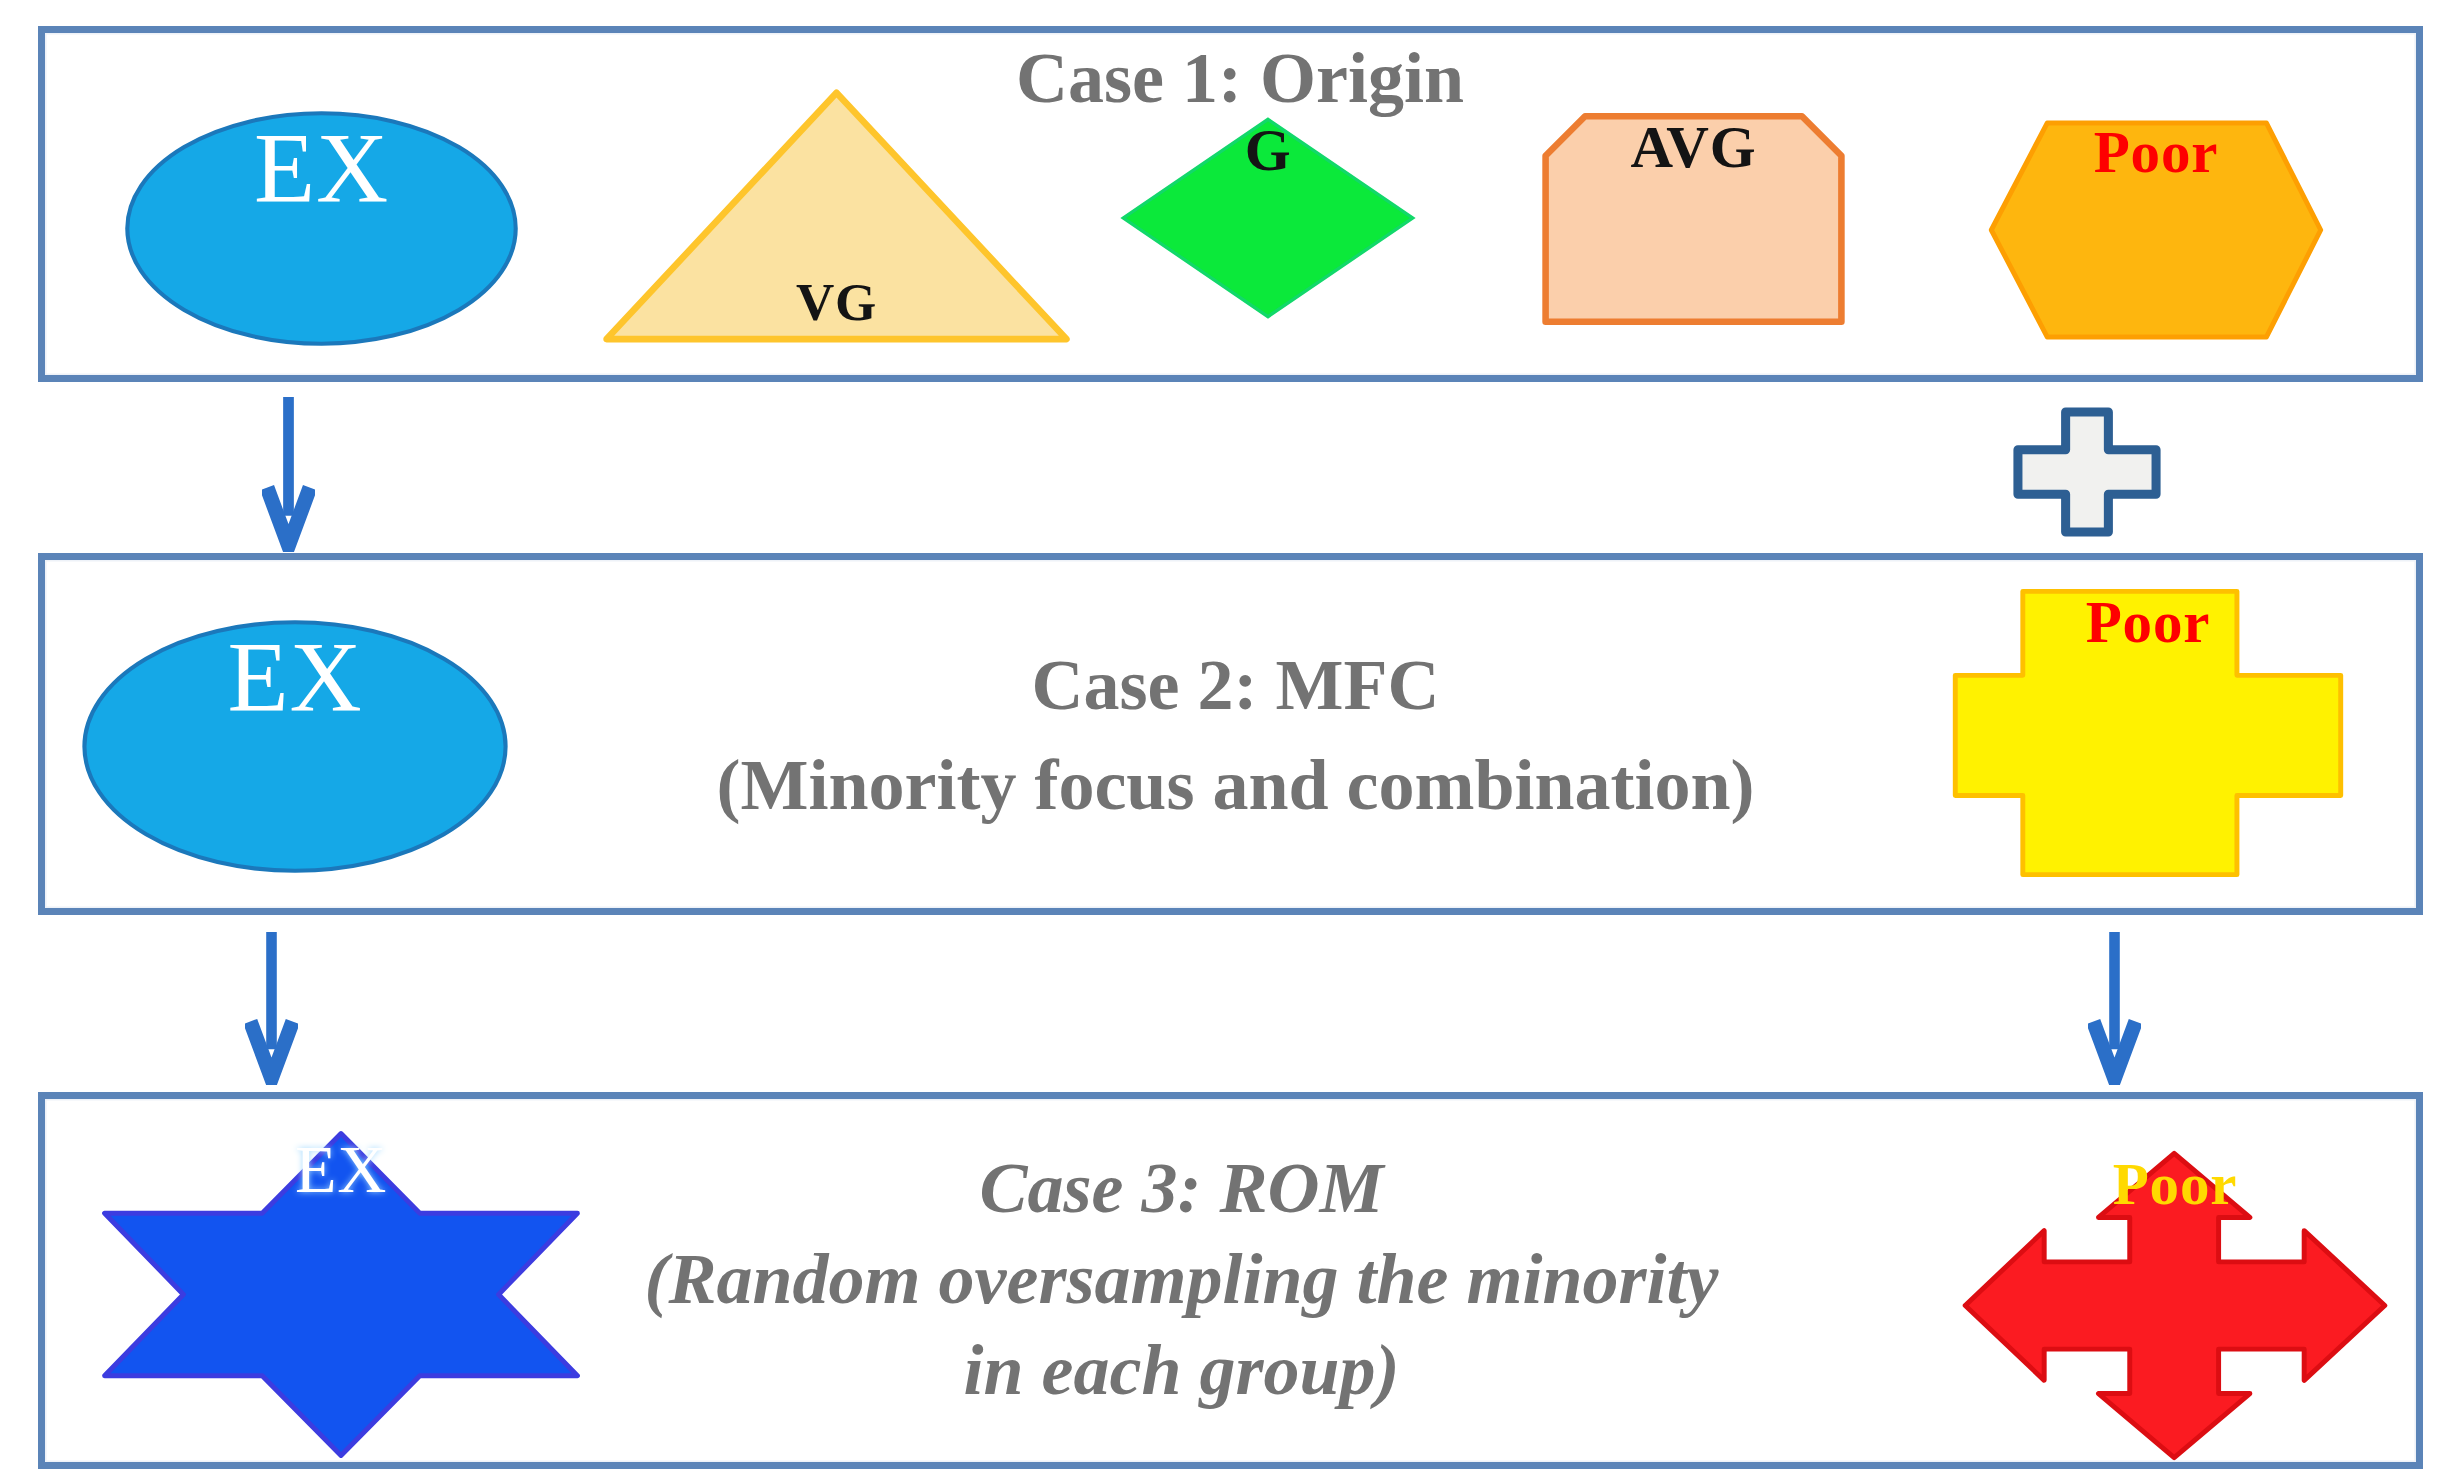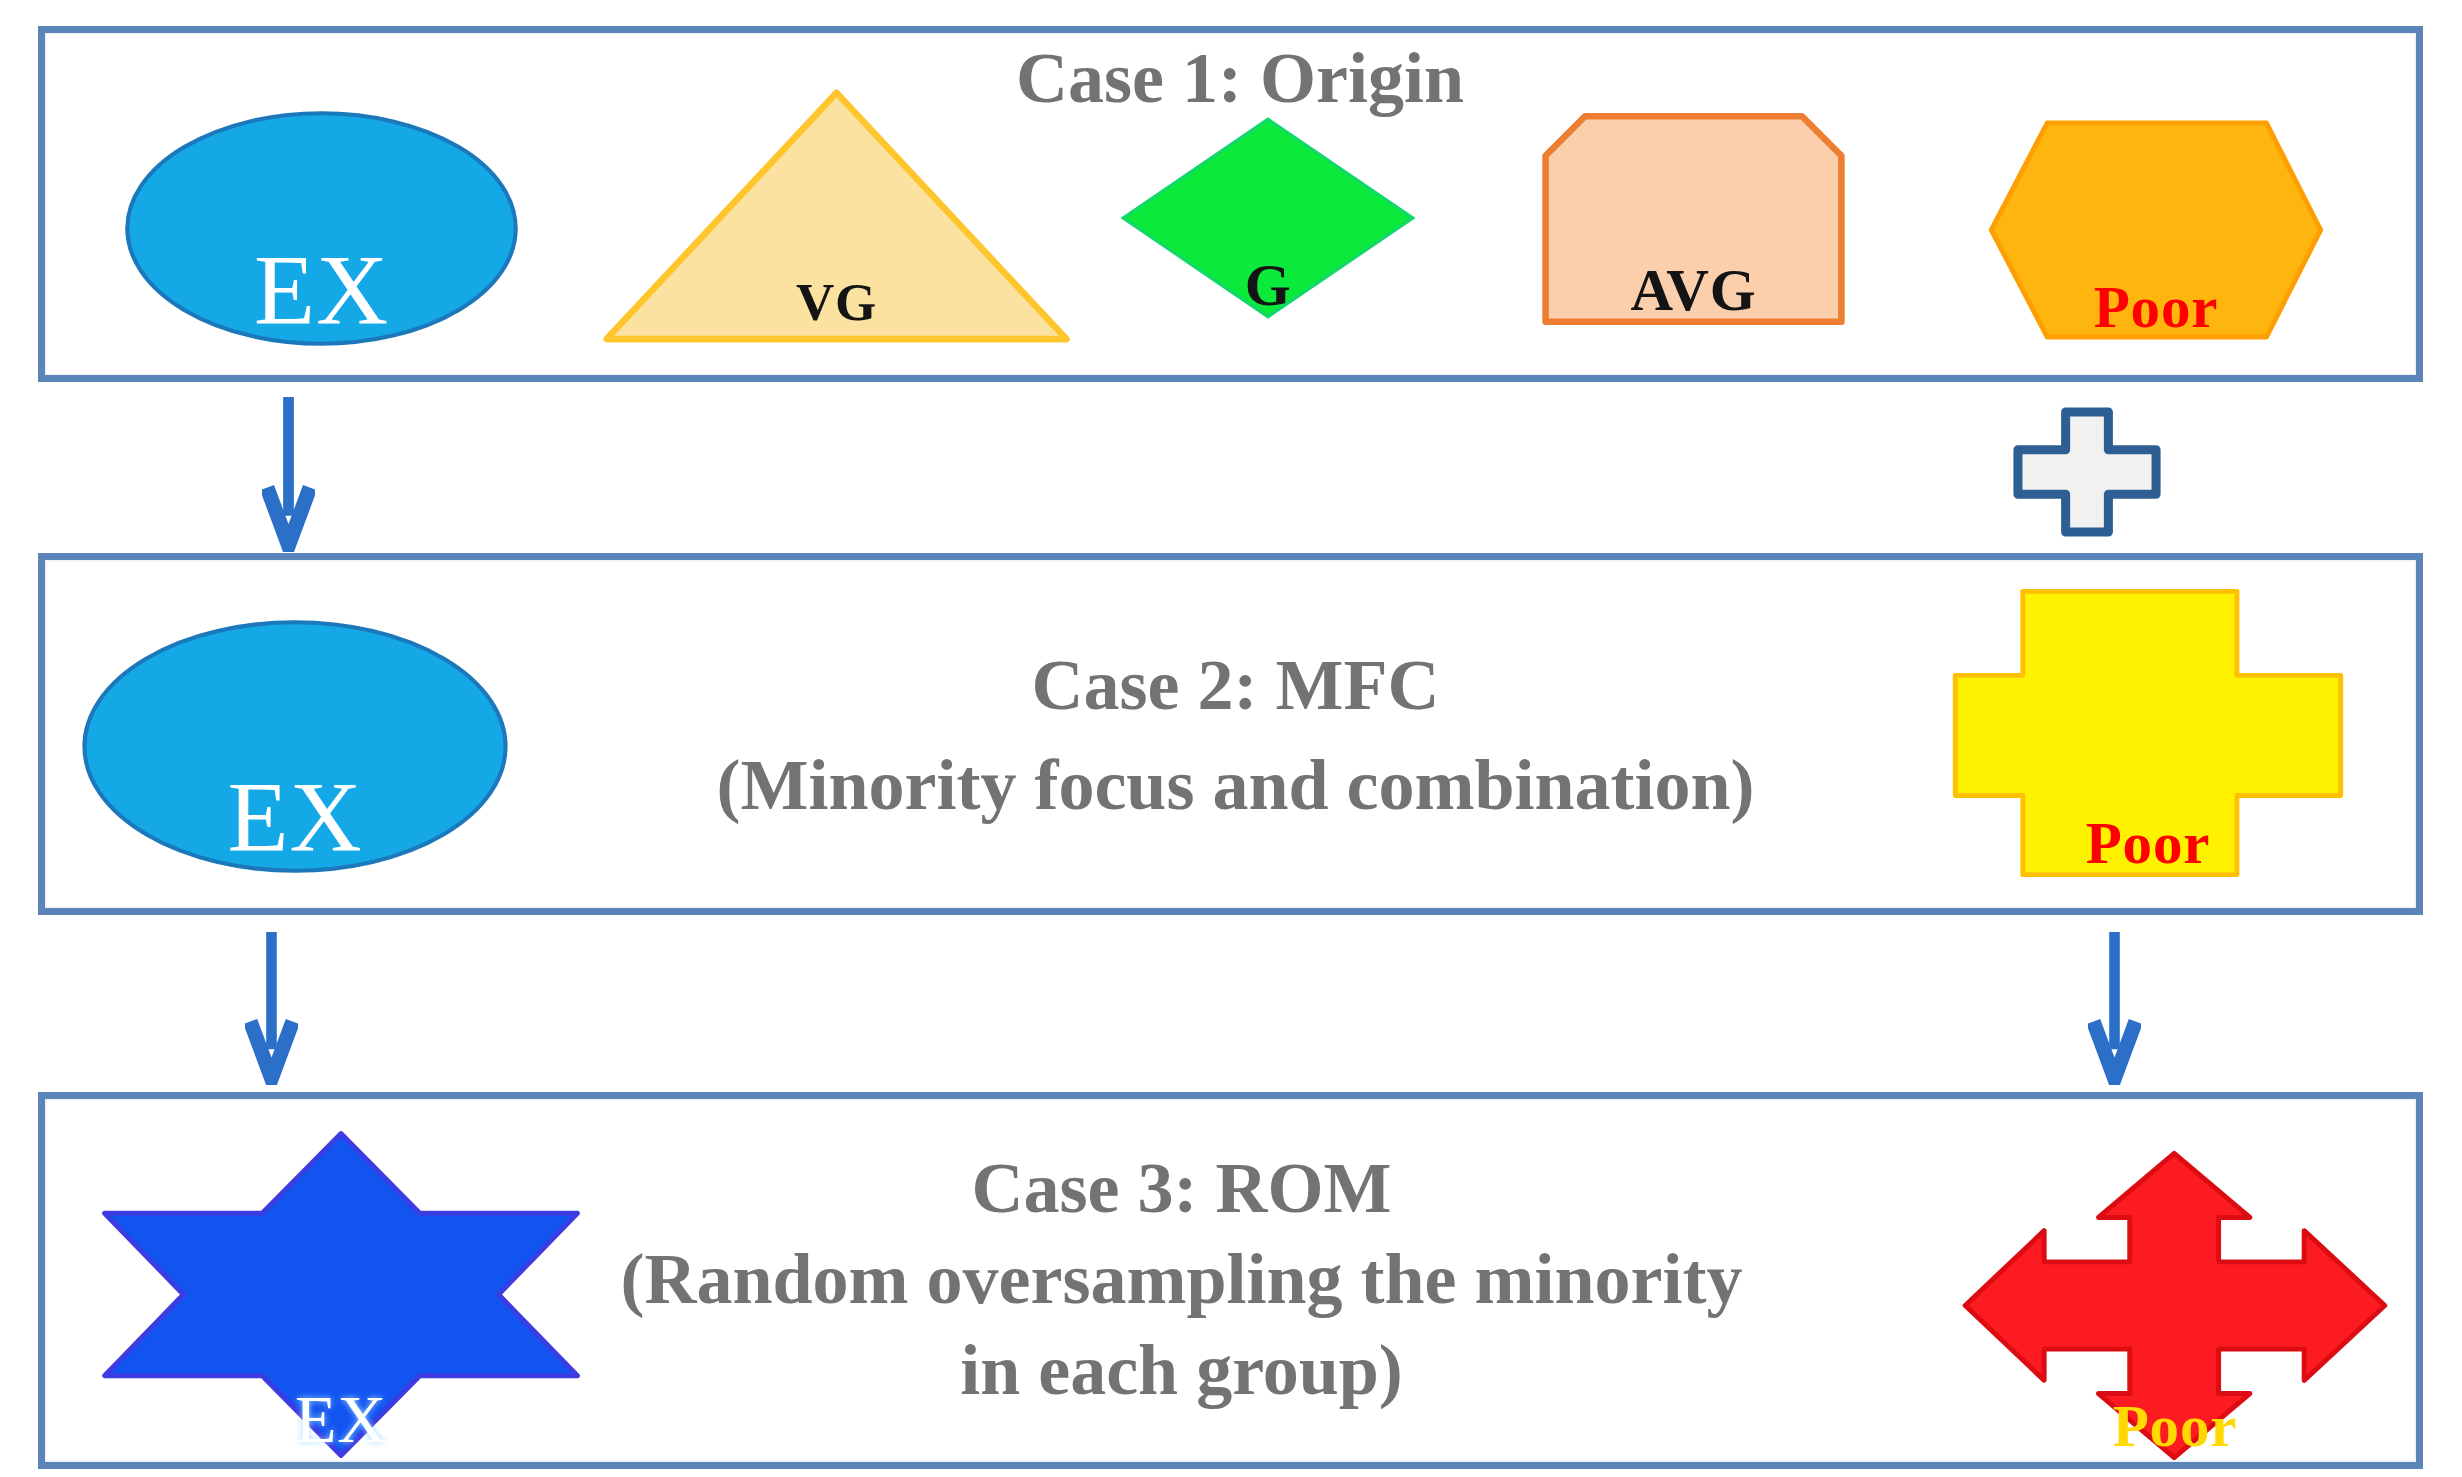--- a/index.html
+++ b/index.html
@@ -15,21 +15,21 @@
     left:38px;width:2385px;
     border:7.4px solid #5b84b8;
     background:#ffffff;
     box-sizing:border-box;
     box-shadow:inset 0 0 0 1.6px #eef2f8;
   }
   #box-case1{top:26px;height:356px;}
   #box-case2{top:553px;height:362px;}
   #box-case3{top:1092px;height:377px;}
 
-  .shape{position:absolute;display:flex;align-items:flex-end;justify-content:center;}
+  .shape{position:absolute;display:flex;align-items:flex-start;justify-content:center;}
   .shape svg{position:absolute;inset:0;width:100%;height:100%;}
   .shape .lbl{position:relative;z-index:2;}
 
   .title{
     position:absolute;text-align:center;
     font-weight:bold;color:#737373;
     font-size:72px;line-height:91px;
   }
   #title-case2{line-height:100px;}
   #title-case3{line-height:91px;}
@@ -49,21 +49,21 @@
   #shape-poor-1{left:1988px;top:118px;width:336px;height:224px;}
 
   #shape-ex-2{left:81px;top:619px;width:428px;height:255px;}
   #shape-poor-2{left:1952px;top:588px;width:392px;height:290px;}
 
   #shape-ex-3{left:66px;top:1130px;width:550px;height:329px;}
   #shape-poor-3{left:1960px;top:1150px;width:430px;height:311px;}
 
   #title-case1{left:828px;top:33px;width:824px;}
   #title-case2{left:659px;top:635px;width:1153px;}
-  #title-case3{left:605px;top:1143px;width:1153px;}
+  #title-case3{left:605px;top:1143px;width:1153px;font-style:italic;}
 
   .connector{position:absolute;}
   #arrow-1{left:262px;top:392px;width:53px;height:160px;}
   #arrow-2{left:245px;top:927px;width:53px;height:158px;}
   #arrow-3{left:2088px;top:927px;width:53px;height:158px;}
   #plus-sign{left:2013px;top:407px;width:148px;height:130px;}
   .connector svg{width:100%;height:100%;}
 </style>
 </head>
 <body>

